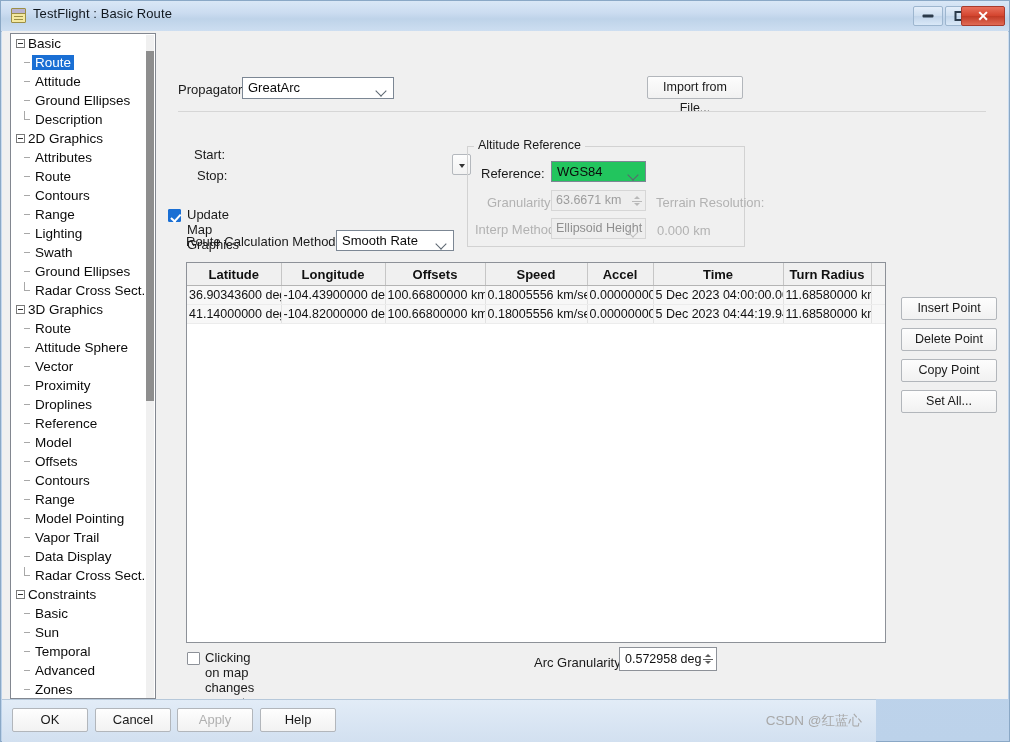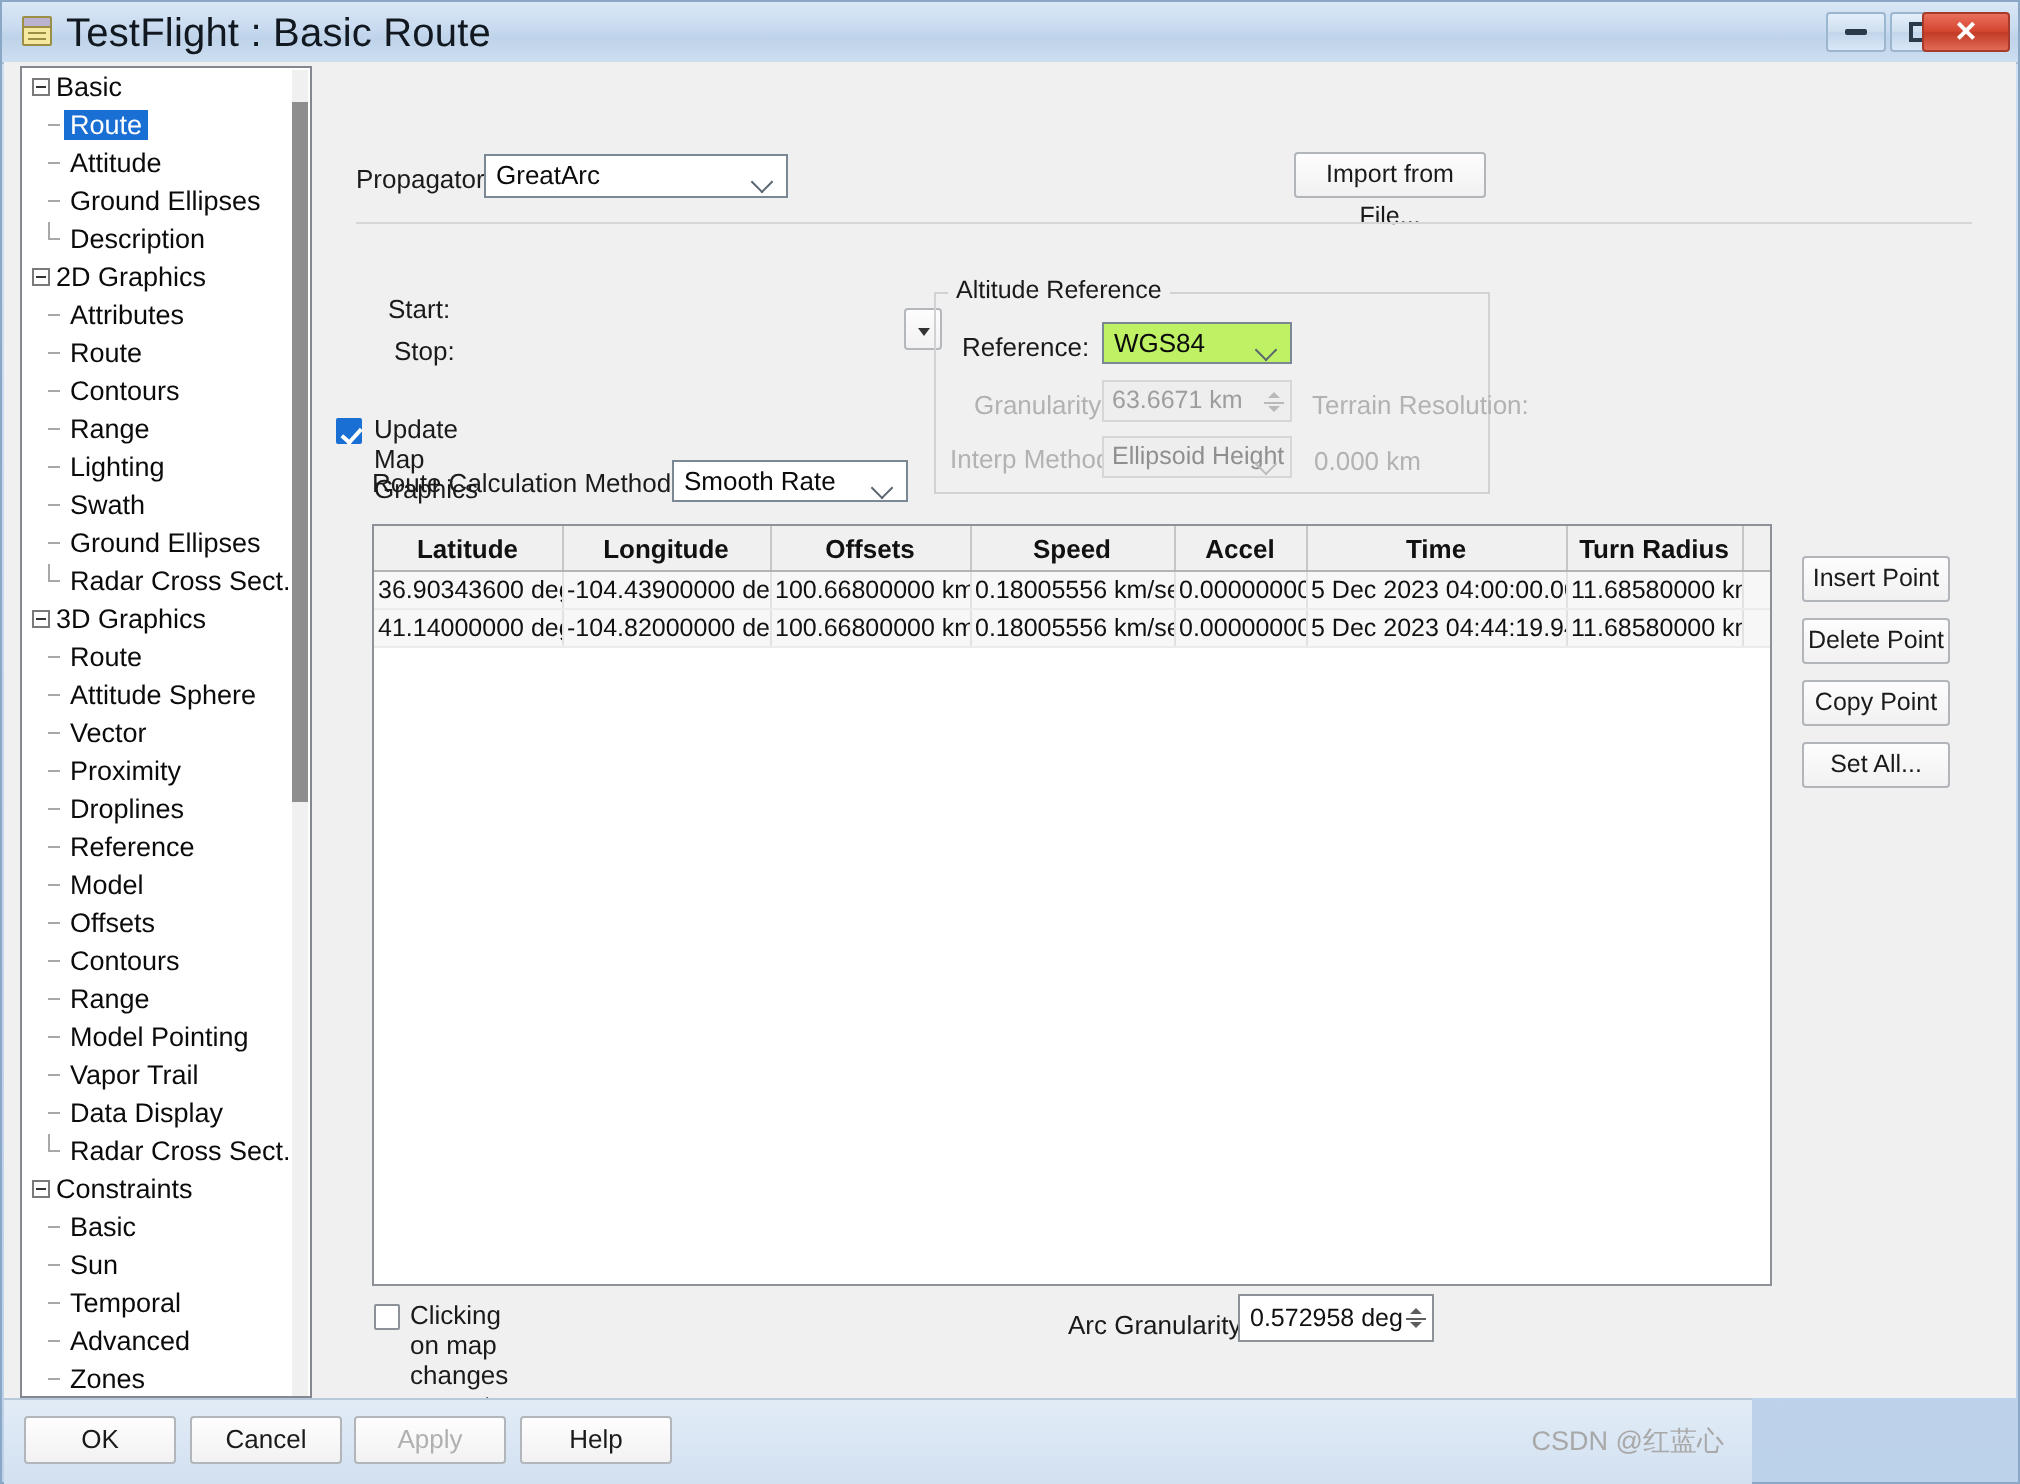--- a/index.html
+++ b/index.html
@@ -42,21 +42,21 @@
     border-bottom: 1px solid #9c8f45;
   }
   #title-icon::after {
     content: "";
     position: absolute; left: 2px; top: 7px; width: 9px; height: 1px;
     background: #9c8f45;
     box-shadow: 0 3px 0 #9c8f45;
   }
   #title-text {
     position: absolute; left: 32px; top: 5px;
-    font-size: 20px; color: #11181f;
+    font-size: 13px; color: #11181f;
     letter-spacing: 0.1px;
     white-space: nowrap;
   }
 
   .winbtn {
     position: absolute; top: 5px;
     width: 30px; height: 20px;
     box-sizing: border-box;
     border: 1px solid #9db6cf;
     border-radius: 2px;
@@ -305,21 +305,21 @@
     position: absolute; left: 310px; top: 105px;
     background: #f0f0f0;
     padding: 0 4px;
     font-size: 12.5px; color: #1a1a1a;
   }
   #ref-label { position: absolute; left: 317px; top: 133px; }
   #ref-select {
     position: absolute; left: 387px; top: 128px;
     width: 95px; height: 21px;
     box-sizing: border-box;
-    background: #bef264;
+    background: #22c55e;
     border: 1px solid #7c8794;
     font-size: 13px; color: #0b0b0b;
     line-height: 19px; padding-left: 5px;
   }
 
   #gran-label { position: absolute; left: 323px; top: 162px; }
   #gran-field {
     position: absolute; left: 387px; top: 157px;
     width: 95px; height: 21px;
     box-sizing: border-box;
@@ -394,28 +394,29 @@
     padding: 0 2px;
     white-space: nowrap;
     overflow: hidden;
   }
   #route-table tr.shaded td { background: #f7f7f7; }
   #route-table td:last-child { border-right: none; }
 
   
   .sidebtn {
     position: absolute; left: 737px;
-    width: 74px; height: 23px;
+    width: 96px; height: 23px;
     box-sizing: border-box;
     background: linear-gradient(to bottom,#fdfdfd,#f1f1f1);
     border: 1px solid #b2b6bb;
     border-radius: 2px;
     font-size: 12.5px; color: #1a1a1a;
     text-align: center; line-height: 21px;
     cursor: default;
+    margin-top: 19px;
   }
   #btn-insert-point { top: 245px; }
   #btn-delete-point { top: 276px; }
   #btn-copy-point   { top: 307px; }
   #btn-set-all      { top: 338px; }
 
   
   #clickmap-row { position: absolute; left: 23px; top: 619px; }
   #clickmap-label { position: absolute; left: 18px; top: -2px; }
 

